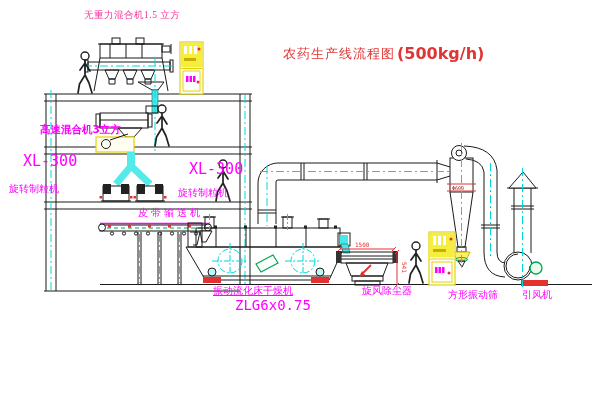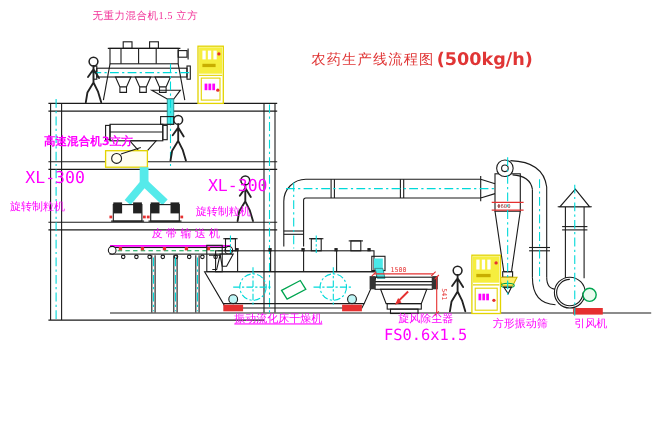--- a/index.html
+++ b/index.html
@@ -334,20 +334,20 @@
 <div class="lbl l-hsmixer">高速混合机3立方</div>
 
 <div class="lbl mono l-xlL">XL-300</div>
 <div class="lbl l-xlLn">旋转制粒机</div>
 <div class="lbl mono l-xlR">XL-300</div>
 <div class="lbl l-xlRn">旋转制粒机</div>
 
 <div class="lbl l-belt">皮带输送机</div>
 
 <div class="lbl l-dryn">振动流化床干燥机</div>
+<div class="lbl mono l-drym">ZLG6x0.75</div>
 
 <div class="lbl l-sien">旋风除尘器</div>
-<div class="lbl mono l-siem">FS0.6x1.5</div>
 
 <div class="lbl l-cyc">方形振动筛</div>
 <div class="lbl l-fan">引风机</div>
 
 </div>
 
 </body></html>

